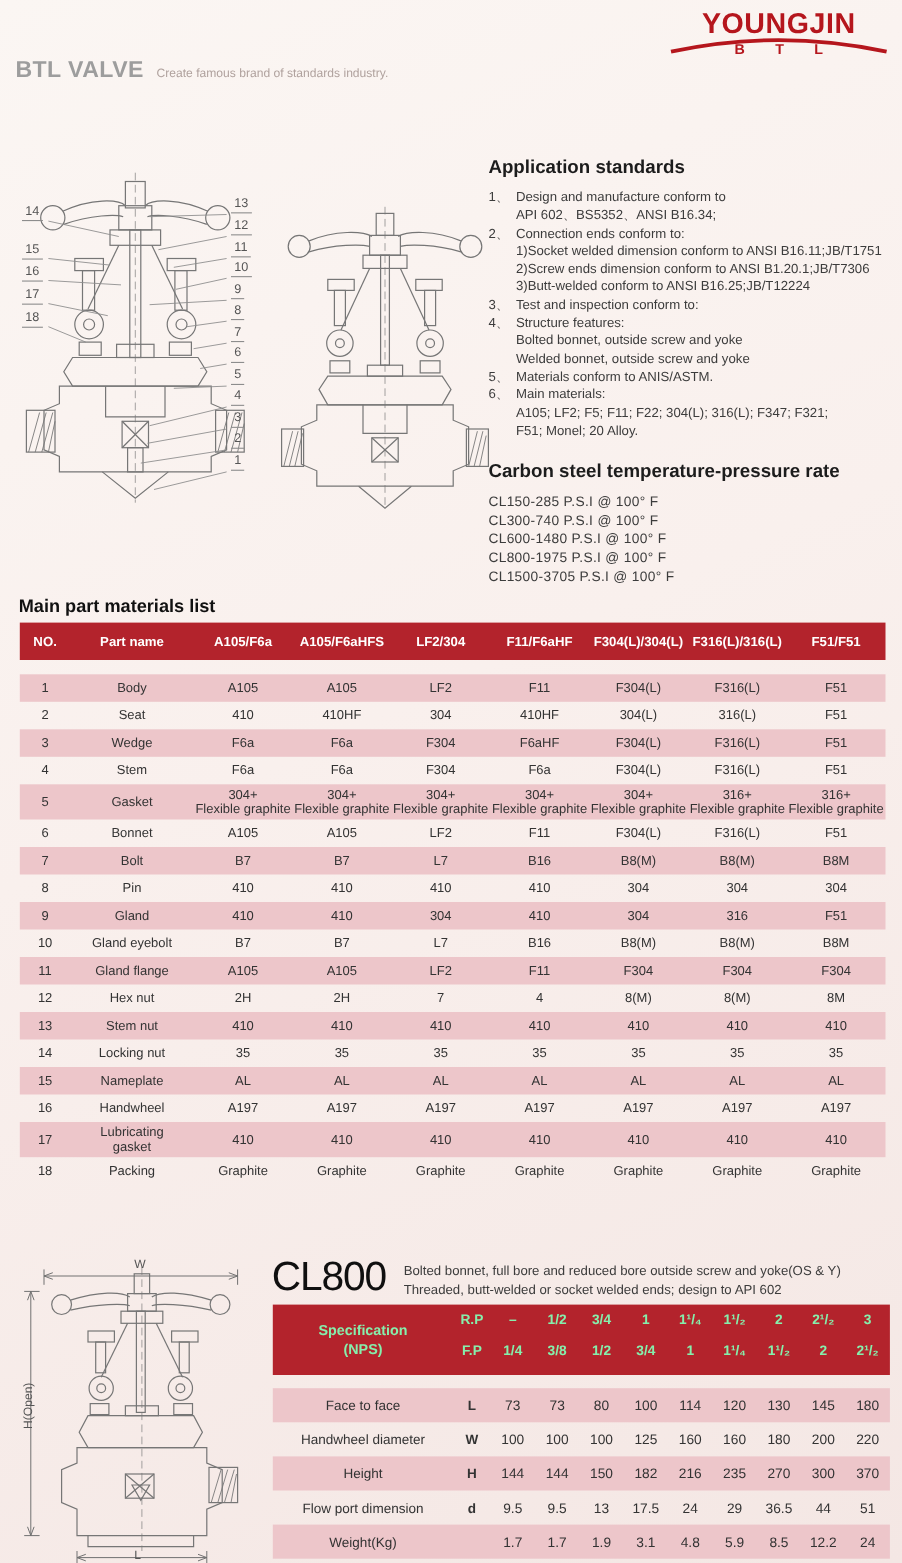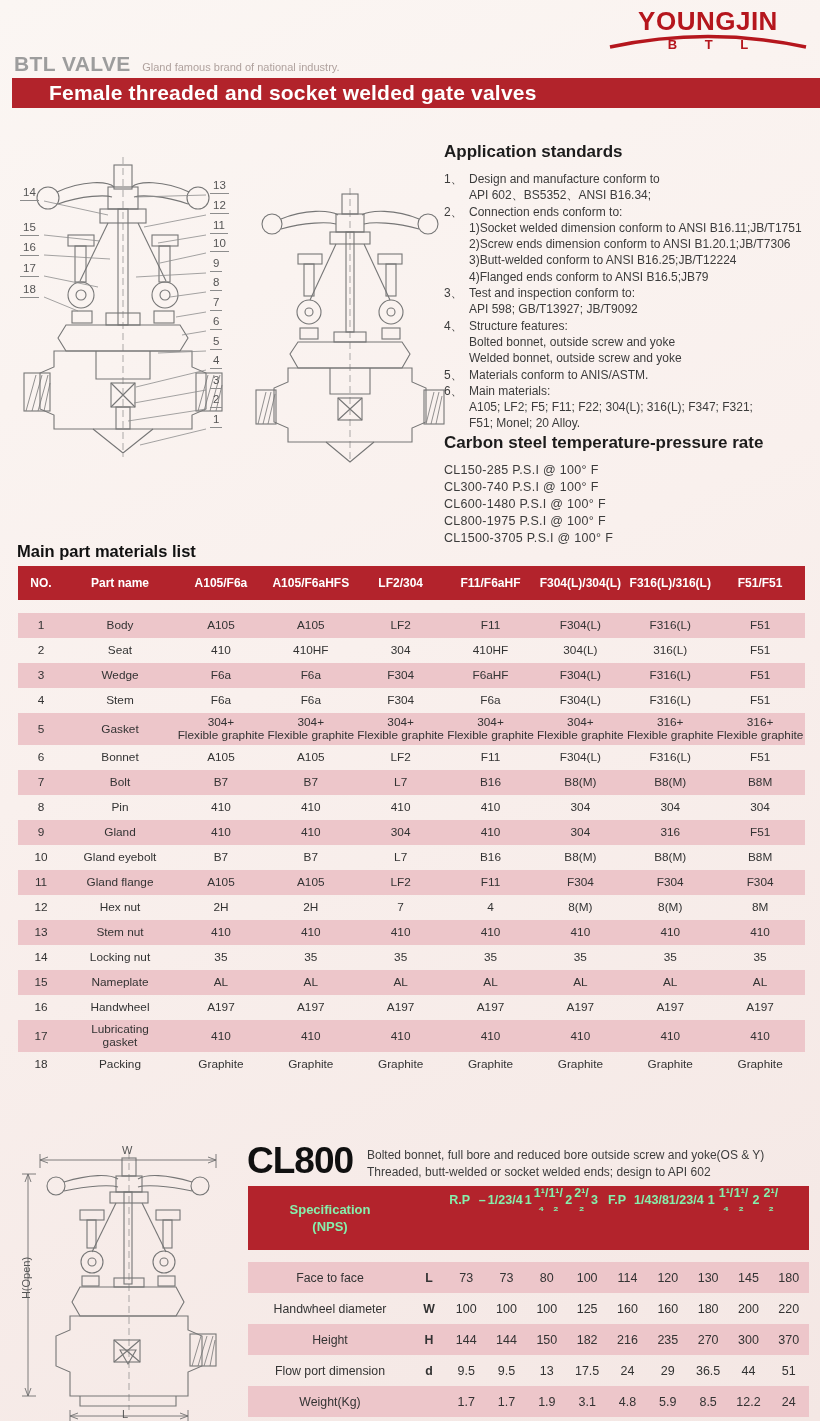--- a/index.html
+++ b/index.html
@@ -27,46 +27,46 @@
            padding:0 3px 1px;line-height:1;background:transparent;}
   .bottom-drawing{position:absolute;left:10px;top:1144px;width:232px;height:278px;}
   .dim-label{position:absolute;font-size:11px;color:#555;}
   .dim-w{left:112px;top:0;}
   .dim-h{left:-16px;top:128px;width:64px;text-align:center;transform:rotate(-90deg);}
   .dim-l{left:112px;top:264px;}
 
   
   .col-right{position:absolute;left:444px;top:142px;width:374px;}
   .h1{font-size:17px;font-weight:bold;color:#1c1c1c;margin-bottom:9px;}
-  .h-carbon{margin-top:1px;}
+  .h-carbon{margin-top:20px;}
   .std-item{display:flex;font-size:12px;line-height:16.3px;color:#3c3c3c;}
   .std-num{width:25px;flex:none;}
   .std-lines{flex:1;}
   .pr-line{font-size:12.5px;line-height:17px;color:#3c3c3c;letter-spacing:.3px;}
 
   
   .mat-heading{position:absolute;left:17px;top:542px;font-size:16.5px;font-weight:bold;color:#111;}
   .mat-header{position:absolute;left:18px;top:566px;width:787px;height:34px;background:#b3232c;
               display:flex;align-items:center;}
   .mat-header .mcell{color:#fff;font-weight:bold;font-size:12px;}
   .mcell{text-align:center;white-space:pre-line;line-height:13px;padding:3px 0;}
   .c-no{width:46px;flex:none;}
   .c-part{width:112px;flex:none;padding:3px 14px;}
   .c-mat{flex:1;}
   .mat-body{position:absolute;left:18px;top:613px;width:787px;}
   .mrow{display:flex;align-items:center;min-height:25px;font-size:11.8px;color:#333;}
   .mrow.pink{background:#edc6ca;}
 
   
-  .cl800-title{position:absolute;left:247px;top:1140px;font-size:37px;font-weight:bold;color:#101010;letter-spacing:-1px;}
+  .cl800-title{position:absolute;left:247px;top:1140px;font-size:37px;font-weight:normal;color:#101010;letter-spacing:-1px;}
   .cl800-desc{position:absolute;left:367px;top:1147px;width:450px;font-size:12px;line-height:17px;color:#3c3c3c;}
   .spec-header{position:absolute;left:248px;top:1186px;width:561px;height:64px;background:#b3232c;color:#86efac;display:flex;}
   .spec-label{width:164px;flex:none;display:flex;flex-direction:column;justify-content:center;align-items:center;
               font-weight:bold;font-size:13px;line-height:17px;}
-  .spec-vals{flex:1;display:flex;flex-direction:row;justify-content:center;}
+  .spec-vals{flex:1;display:flex;flex-direction:column;}
   .spec-vrow{display:flex;height:28px;align-items:center;}
   .s-sym{width:34px;flex:none;text-align:center;font-weight:bold;font-size:12.5px;}
   .s-val{flex:1;text-align:center;font-weight:bold;font-size:12.5px;}
   .spec-body{position:absolute;left:248px;top:1262px;width:561px;}
   .srow{display:flex;align-items:center;height:31px;font-size:12.3px;color:#333;}
   .srow.pink{background:#edc6ca;}
   .srow .s-label{width:164px;flex:none;text-align:center;font-weight:normal;}
   .srow .s-sym{font-size:12.3px;}
   .srow .s-val{font-weight:normal;}
   svg{display:block;}
@@ -79,24 +79,23 @@
   <div class="logo">
     <div class="logo-text">YOUNGJIN</div>
     <svg class="logo-arc" width="204" height="20" viewBox="0 0 204 20">
       <path d="M4,17 Q102,-4 200,17" stroke="#b5161d" stroke-width="3.5" fill="none"></path>
     </svg>
     <div class="logo-sub">B T L</div>
   </div>
 
   <div class="company-row">
     <span class="company">BTL VALVE</span>
-    <span class="slogan">Gland famous brand of national industry.</span>
+    <span class="slogan">Create famous brand of standards industry.</span>
   </div>
 
-  <div class="banner">Female threaded and socket welded gate valves</div>
 
   <div class="left-drawing">
     <svg width="236" height="332" viewBox="0 0 236 332">
       <g stroke="#767676" fill="none" stroke-width="1.1">
         <line x1="115" y1="22" x2="115" y2="322" stroke-dasharray="7,4" stroke-width="0.6"></line>
         <circle cx="40" cy="63" r="11"></circle>
           <circle cx="190" cy="63" r="11"></circle>
         <path d="M49,57 C75,45 100,46 106,52"></path>
           <path d="M50,69 C75,60 98,60 104,62"></path>
         <path d="M181,57 C155,45 130,46 124,52"></path>
@@ -222,28 +221,26 @@
             <div class="std-line">API 602、BS5352、ANSI B16.34;</div>
           </div>
         </div>
         <div class="std-item">
           <span class="std-num">2、</span>
           <div class="std-lines">
             <div class="std-line">Connection ends conform to:</div>
             <div class="std-line">1)Socket welded dimension conform to ANSI B16.11;JB/T1751</div>
             <div class="std-line">2)Screw ends dimension conform to ANSI B1.20.1;JB/T7306</div>
             <div class="std-line">3)Butt-welded conform to ANSI B16.25;JB/T12224</div>
-            <div class="std-line">4)Flanged ends conform to ANSI B16.5;JB79</div>
           </div>
         </div>
         <div class="std-item">
           <span class="std-num">3、</span>
           <div class="std-lines">
             <div class="std-line">Test and inspection conform to:</div>
-            <div class="std-line">API 598;   GB/T13927;   JB/T9092</div>
           </div>
         </div>
         <div class="std-item">
           <span class="std-num">4、</span>
           <div class="std-lines">
             <div class="std-line">Structure features:</div>
             <div class="std-line">Bolted bonnet, outside screw and yoke</div>
             <div class="std-line">Welded bonnet, outside screw and yoke</div>
           </div>
         </div>

